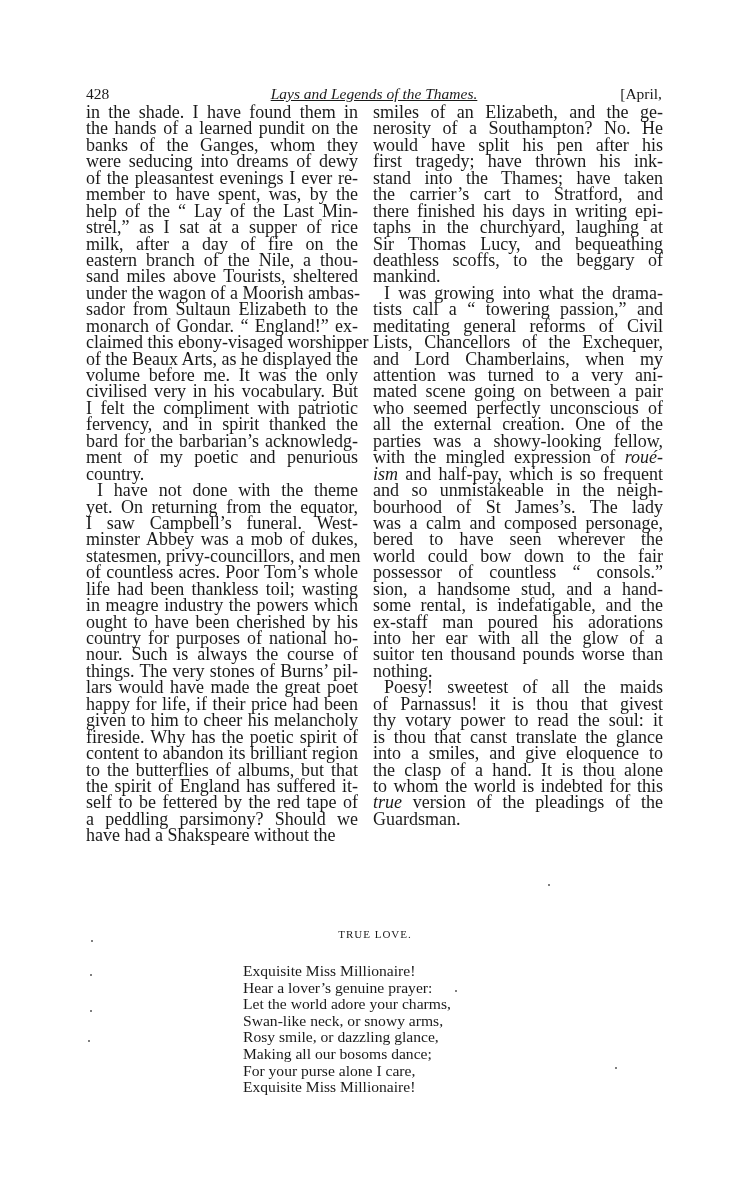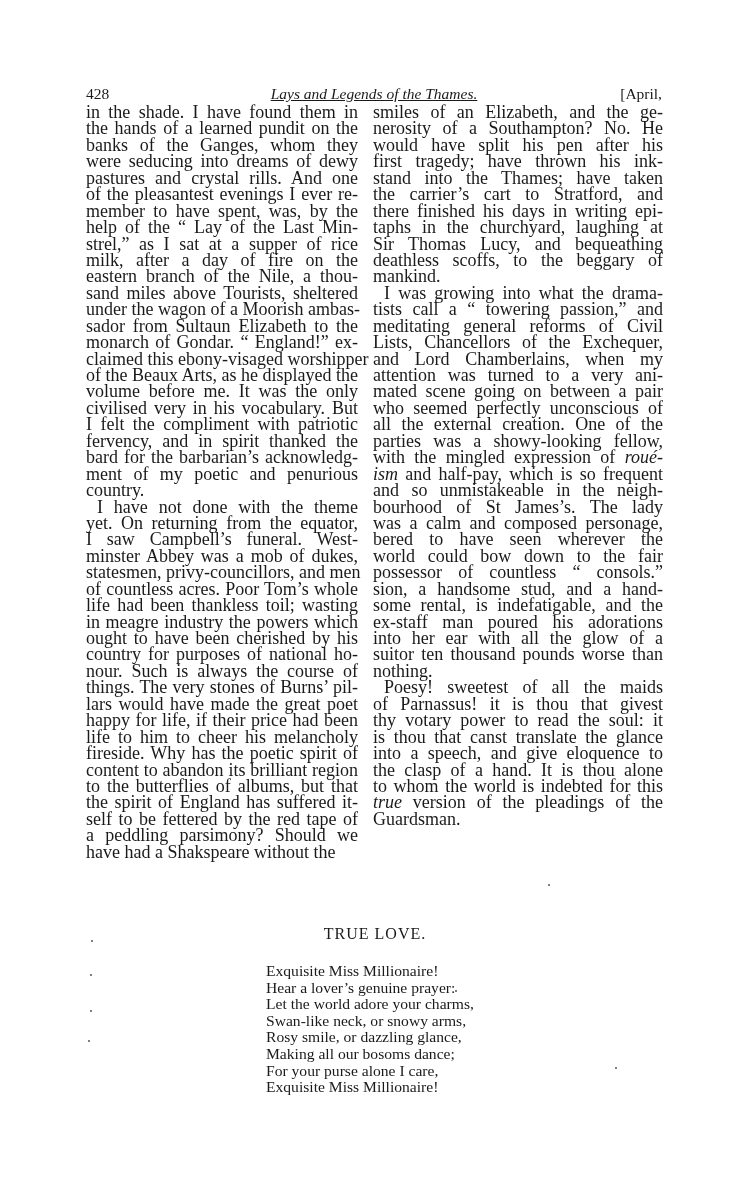--- a/index.html
+++ b/index.html
@@ -11,42 +11,41 @@
   .running-head .pno { position: absolute; left: 0; top: 0; }
   .running-head .rtitle { position: absolute; left: 0; width: 100%; text-align: center; font-style: italic; text-decoration: underline; }
   .running-head .rdate { position: absolute; right: 0; top: 0; }
   .col { position: absolute; top: 100px; font-size: 18px; line-height: 16.45px; }
   .col-left { left: 86px; width: 272px; }
   .col-right { left: 373px; width: 290px; }
   .line { display: block; white-space: nowrap; text-align: justify; text-align-last: justify; height: 16.45px; overflow: visible; }
   .line.last { text-align-last: left; }
   .line.indent { padding-left: 11px; }
   .poem-title { position: absolute; top: 922px; left: 0; width: 750px; text-align: center;
-                font-size: 16px; letter-spacing: 1px; line-height: 16px; }
+                font-size: 11px; letter-spacing: 1px; line-height: 16px; }
   .poem { position: absolute; top: 959px; left: 243px; font-size: 15.6px; line-height: 16.6px; }
-  .poem .vline { display: block; white-space: nowrap; margin-left: 23px; }
+  .poem .vline { display: block; white-space: nowrap; }
   .speck { position: absolute; width: 2px; height: 2px; background: #555; border-radius: 1px; }
 </style>
 </head>
 <body>
 
 <div class="page">
 
   <div class="running-head">
     <span class="pno">428</span>
     <span class="rtitle">Lays and Legends of the Thames.</span>
     <span class="rdate">[April,</span>
   </div>
 
   <div class="col col-left" id="col-left">
       <span class="line">in the shade.   I have found them in</span>
       <span class="line">the hands of a learned pundit on the</span>
       <span class="line">banks of the Ganges, whom they</span>
       <span class="line">were seducing into dreams of dewy</span>
-      <span class="line">pastures and crystal rills.   And one</span>
       <span class="line">of the pleasantest evenings I ever re-</span>
       <span class="line">member to have spent, was, by the</span>
       <span class="line">help of the “ Lay of the Last Min-</span>
       <span class="line">strel,” as I sat at a supper of rice</span>
       <span class="line">milk, after a day of fire on the</span>
       <span class="line">eastern branch of the Nile, a thou-</span>
       <span class="line">sand miles above Tourists, sheltered</span>
       <span class="line">under the wagon of a Moorish ambas-</span>
       <span class="line">sador from Sultaun Elizabeth to the</span>
       <span class="line">monarch of Gondar.   “ England!” ex-</span>
@@ -66,21 +65,21 @@
       <span class="line">statesmen, privy-councillors, and men</span>
       <span class="line">of countless acres.   Poor Tom’s whole</span>
       <span class="line">life had been thankless toil; wasting</span>
       <span class="line">in meagre industry the powers which</span>
       <span class="line">ought to have been cherished by his</span>
       <span class="line">country for purposes of national ho-</span>
       <span class="line">nour.   Such is always the course of</span>
       <span class="line">things.  The very stones of Burns’ pil-</span>
       <span class="line">lars would have made the great poet</span>
       <span class="line">happy for life, if their price had been</span>
-      <span class="line">life to him to cheer his melancholy</span>
+      <span class="line">given to him to cheer his melancholy</span>
       <span class="line">fireside.   Why has the poetic spirit of</span>
       <span class="line">content to abandon its brilliant region</span>
       <span class="line">to the butterflies of albums, but that</span>
       <span class="line">the spirit of England has suffered it-</span>
       <span class="line">self to be fettered by the red tape of</span>
       <span class="line">a peddling parsimony?   Should we</span>
       <span class="line last">have had a Shakspeare without the</span>
     </div>
   <div class="col col-right" id="col-right">
       <span class="line">smiles of an Elizabeth, and the ge-</span>
@@ -115,21 +114,21 @@
       <span class="line">sion, a handsome stud, and a hand-</span>
       <span class="line">some rental, is indefatigable, and the</span>
       <span class="line">ex-staff man poured his adorations</span>
       <span class="line">into her ear with all the glow of a</span>
       <span class="line">suitor ten thousand pounds worse than</span>
       <span class="line last">nothing.</span>
       <span class="line indent">Poesy! sweetest of all the maids</span>
       <span class="line">of Parnassus! it is thou that givest</span>
       <span class="line">thy votary power to read the soul: it</span>
       <span class="line">is thou that canst translate the glance</span>
-      <span class="line">into a speech, and give eloquence to</span>
+      <span class="line">into a smiles, and give eloquence to</span>
       <span class="line">the clasp of a hand.   It is thou alone</span>
       <span class="line">to whom the world is indebted for this</span>
       <span class="line"><em>true</em> version of the pleadings of the</span>
       <span class="line last">Guardsman.</span>
     </div>
 
   <div class="poem-title">TRUE LOVE.</div>
   <div class="poem" id="poem">
       <span class="vline">Exquisite Miss Millionaire!</span>
       <span class="vline">Hear a lover’s genuine prayer:</span>

